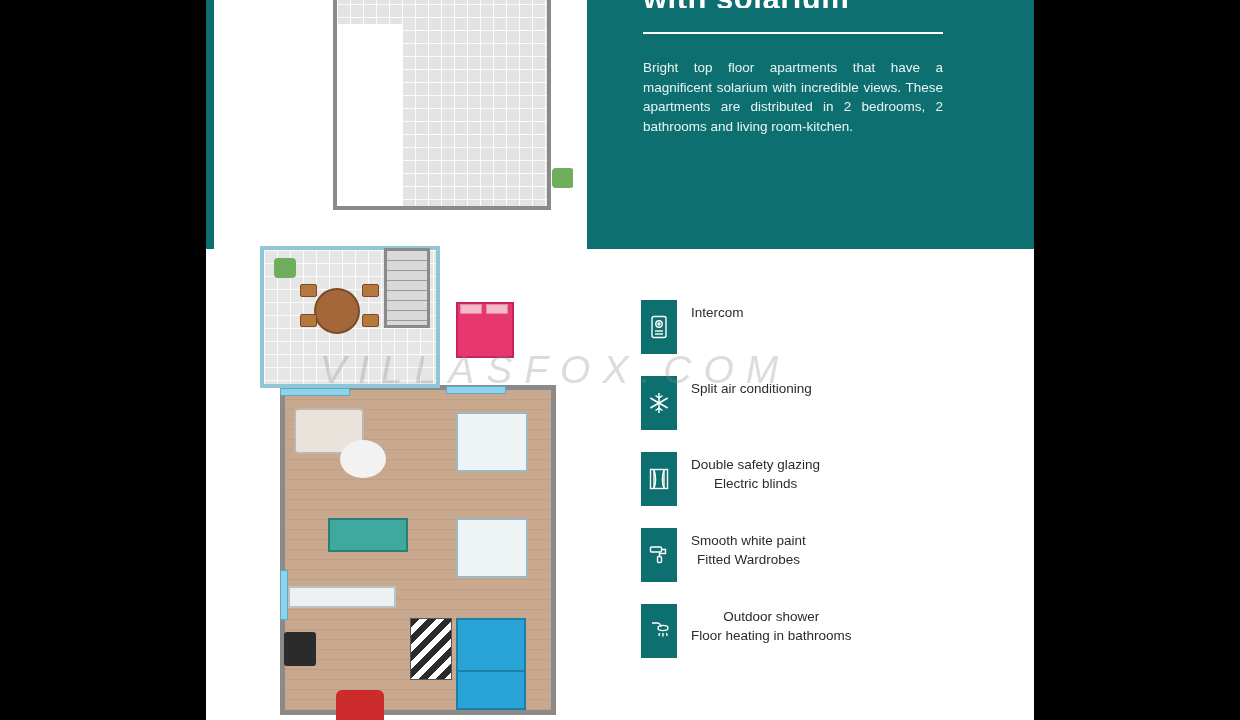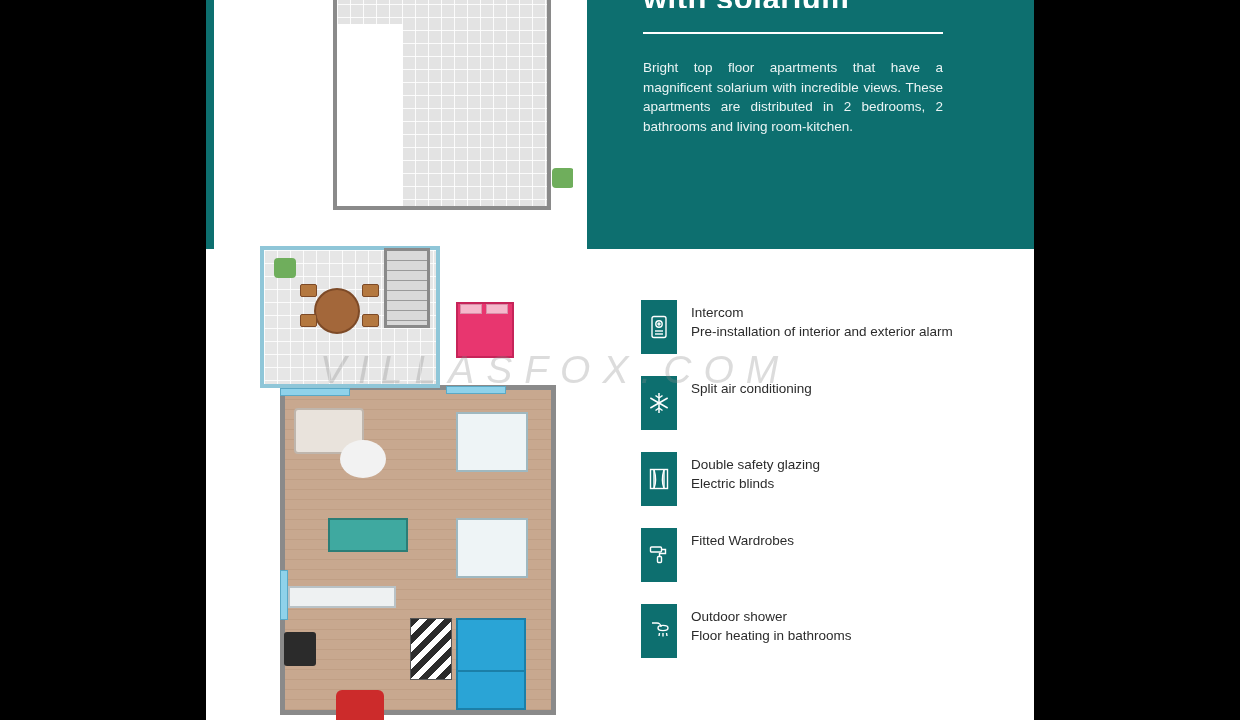--- a/index.html
+++ b/index.html
@@ -225,20 +225,21 @@
     left: 641px;
     top: 300px;
     width: 352px;
   }
   .feature-row {
     position: relative;
     display: flex;
     align-items: flex-start;
     margin-bottom: 22px;
     min-height: 54px;
+    text-align: center;
   }
   .feature-icon {
     width: 36px;
     height: 54px;
     background: #0d6f6f;
     flex: 0 0 36px;
     display: flex;
     align-items: center;
     justify-content: center;
     color: #ffffff;
@@ -326,21 +327,20 @@
         <svg class="icon-svg" width="20" height="24" viewBox="0 0 20 24" fill="none" stroke="#ffffff" stroke-width="1.4">
           <rect x="3" y="1.5" width="14" height="21" rx="2"></rect>
           <circle cx="10" cy="9" r="3.2"></circle>
           <circle cx="10" cy="9" r="1"></circle>
           <line x1="6" y1="16" x2="14" y2="16"></line>
           <line x1="6" y1="19" x2="14" y2="19"></line>
         </svg>
       </div>
       <div class="feature-text">
         <div>Intercom</div>
-        <div>Pre-installation of interior and exterior alarm</div>
       </div>
     </div>
 
     <div class="feature-row">
       <div class="feature-icon">
         <svg class="icon-svg" width="22" height="22" viewBox="0 0 22 22" stroke="#ffffff" stroke-width="1.5" fill="none">
           <line x1="11" y1="1" x2="11" y2="21"></line>
           <line x1="2.3" y1="6" x2="19.7" y2="16"></line>
           <line x1="2.3" y1="16" x2="19.7" y2="6"></line>
           <line x1="7.5" y1="3.5" x2="11" y2="6"></line>
@@ -373,20 +373,21 @@
 
     <div class="feature-row">
       <div class="feature-icon">
         <svg class="icon-svg" width="22" height="22" viewBox="0 0 22 22" stroke="#ffffff" stroke-width="1.4" fill="none">
           <rect x="2.5" y="3" width="11" height="5" rx="1"></rect>
           <path d="M13.5 5.5h4v4h-6v3"></path>
           <rect x="9.5" y="12.5" width="4" height="6" rx="1"></rect>
         </svg>
       </div>
       <div class="feature-text">
+        <div>Smooth white paint</div>
         <div>Fitted Wardrobes</div>
       </div>
     </div>
 
     <div class="feature-row">
       <div class="feature-icon">
         <svg class="icon-svg" width="22" height="22" viewBox="0 0 22 22" stroke="#ffffff" stroke-width="1.4" fill="none">
           <path d="M4 3h5a4 4 0 0 1 4 4"></path>
           <ellipse cx="15" cy="8" rx="5" ry="2.6"></ellipse>
           <line x1="11.5" y1="13" x2="11" y2="16"></line>

